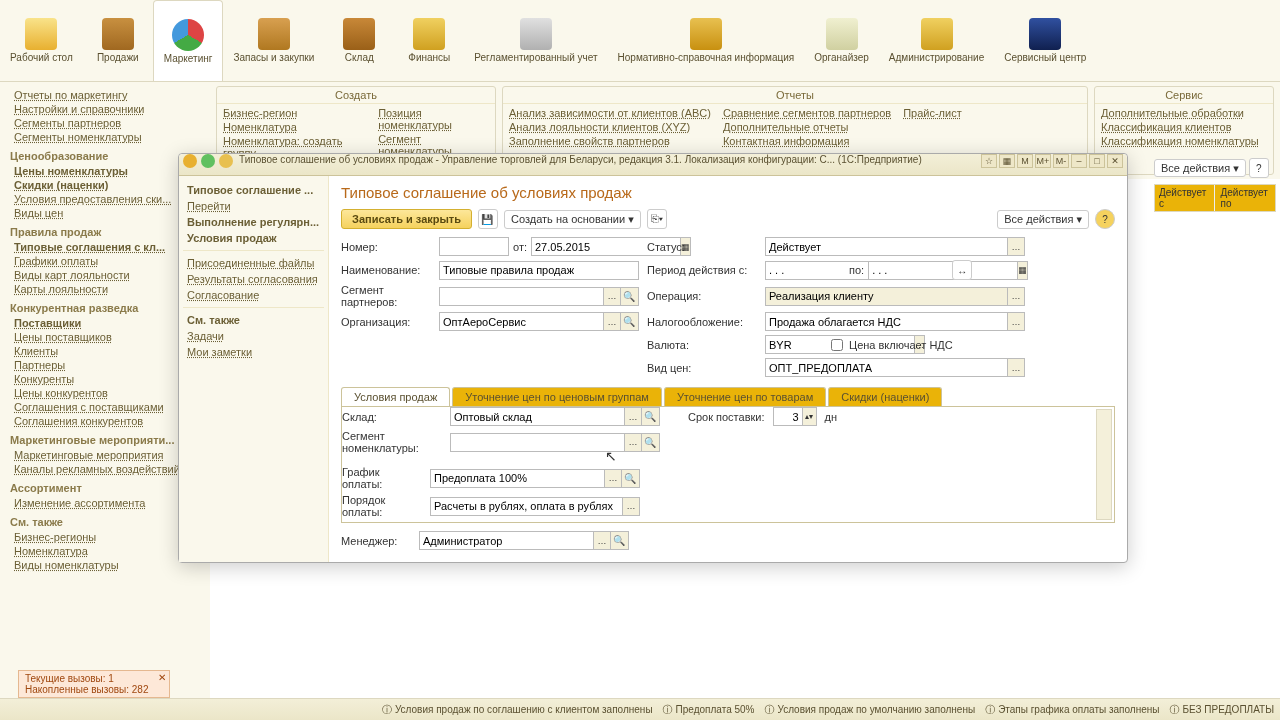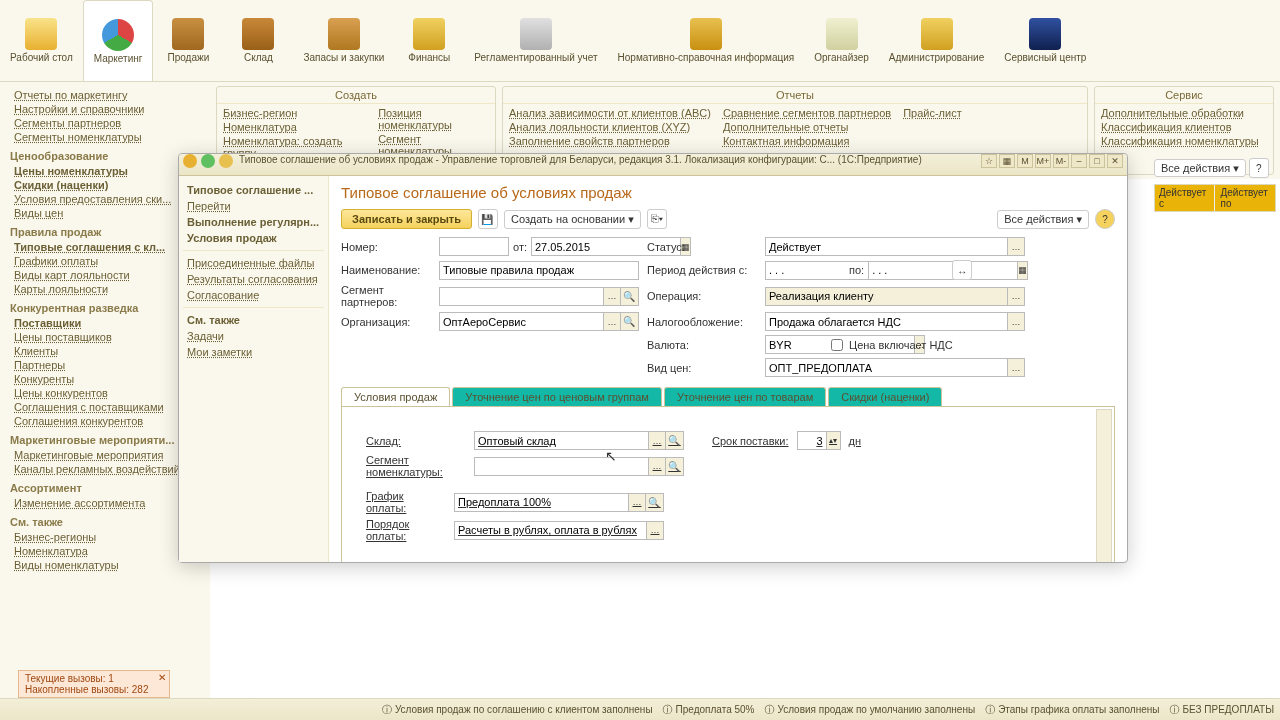--- a/index.html
+++ b/index.html
@@ -39,23 +39,23 @@
 .btn-plain { background: #fff; border: 1px solid #ccc; border-radius: 3px; padding: 2px 6px; font-size: 11px; cursor: pointer; }
 .iconbtn { width: 20px; height: 20px; border: 1px solid #ccc; border-radius: 3px; background: #fff; display: inline-flex; align-items: center; justify-content: center; cursor: pointer; font-size: 10px; }
 .form-grid { display: grid; grid-template-columns: 90px 200px 110px 260px; gap: 4px 8px; align-items: center; font-size: 11px; }
 .form-grid label { color: #333; }
 .inp { border: 1px solid #bbb; height: 19px; padding: 0 3px; font-size: 11px; width: 100%; background: #fff; }
 .inp-sel { display: flex; }
 .inp-sel input { flex: 1; border: 1px solid #bbb; border-right: none; height: 19px; padding: 0 3px; font-size: 11px; }
 .inp-sel .dots { width: 18px; height: 19px; border: 1px solid #bbb; background: #f4f0da; font-size: 9px; display: flex; align-items: center; justify-content: center; cursor: pointer; }
 .inp-sel .mag { width: 18px; height: 19px; border: 1px solid #bbb; border-left: none; background: #f4f0da; font-size: 10px; display: flex; align-items: center; justify-content: center; cursor: pointer; }
 .tabs { display: flex; border-bottom: 1px solid #ccc39a; margin-top: 10px; }
-.tab { padding: 3px 12px; border: 1px solid #ccc39a; border-bottom: none; margin-right: 2px; border-radius: 3px 3px 0 0; background: #14b8a6; cursor: pointer; font-size: 11px; color: #5a5030; }
+.tab { padding: 3px 12px; border: 1px solid #ccc39a; border-bottom: none; margin-right: 2px; border-radius: 3px 3px 0 0; background: #eab308; cursor: pointer; font-size: 11px; color: #5a5030; }
 .tab.active { background: #fff; font-weight: normal; }
-.tab-body { border: 1px solid #ccc39a; border-top: none; padding: 24px; position: relative; text-decoration: underline; }
+.tab-body { border: 1px solid #ccc39a; border-top: none; padding: 0; position: relative; }
 .tab-row { display: flex; align-items: center; gap: 8px; margin-bottom: 4px; font-size: 11px; }
 .tab-row label { width: 100px; }
 .tab-row .inp-sel { width: 210px; }
 .spinner { display: inline-flex; align-items: center; }
 .spinner input { width: 30px; height: 19px; border: 1px solid #bbb; text-align: right; padding-right: 3px; font-size: 11px; }
 .spinner .spbtn { width: 14px; height: 19px; border: 1px solid #bbb; border-left: none; background: #f4f0da; font-size: 8px; display:flex; align-items:center; justify-content:center; cursor:pointer; }
 .statusbar { position: absolute; bottom: 0; left: 0; right: 0; height: 22px; background: linear-gradient(#f3efd8,#ebe6c8); display: flex; align-items: center; padding: 0 6px; font-size: 10px; color: #5a5030; gap: 10px; border-top: 1px solid #ddd8c0; }
 .statusbar .sitem { display: inline-flex; align-items: center; gap: 3px; }
 .statusbar .spacer { flex: 1; }
 .callbox { position: absolute; bottom: 22px; left: 18px; background: #fde8d8; border: 1px solid #e5b890; padding: 2px 20px 2px 6px; font-size: 10px; color: #a04810; margin-top: 20px; }
@@ -64,35 +64,35 @@
 .cursor { position:absolute; left:605px; top:448px; font-size:14px; pointer-events:none; }
 </style>
 </head>
 <body>
 
 <div class="ribbon">
   <div class="ribbon-item">
       <div class="ribbon-icon" style="background:linear-gradient(#f9e38a,#e8b030)"></div>
       <span>Рабочий стол</span>
     </div>
+  <div class="ribbon-item">
+      <div class="ribbon-icon" style="background:linear-gradient(#c89040,#a06820)"></div>
+      <span>Продажи</span>
+    </div>
   <div class="ribbon-item active">
       <div class="ribbon-icon" style="background:conic-gradient(#d44 0 120deg,#4a4 120deg 240deg,#49d 240deg 360deg);border-radius:50%"></div>
       <span>Маркетинг</span>
     </div>
   <div class="ribbon-item">
-      <div class="ribbon-icon" style="background:linear-gradient(#c89040,#a06820)"></div>
-      <span>Продажи</span>
+      <div class="ribbon-icon" style="background:linear-gradient(#d8a050,#b07820)"></div>
+      <span>Запасы и закупки</span>
     </div>
   <div class="ribbon-item">
       <div class="ribbon-icon" style="background:linear-gradient(#c88838,#9a6018)"></div>
       <span>Склад</span>
-    </div>
-  <div class="ribbon-item">
-      <div class="ribbon-icon" style="background:linear-gradient(#d8a050,#b07820)"></div>
-      <span>Запасы и закупки</span>
     </div>
   <div class="ribbon-item">
       <div class="ribbon-icon" style="background:linear-gradient(#f0d060,#d0a020)"></div>
       <span>Финансы</span>
     </div>
   <div class="ribbon-item">
       <div class="ribbon-icon" style="background:linear-gradient(#e0e0e0,#b0b0b0)"></div>
       <span>Регламентированный учет</span>
     </div>
   <div class="ribbon-item">

